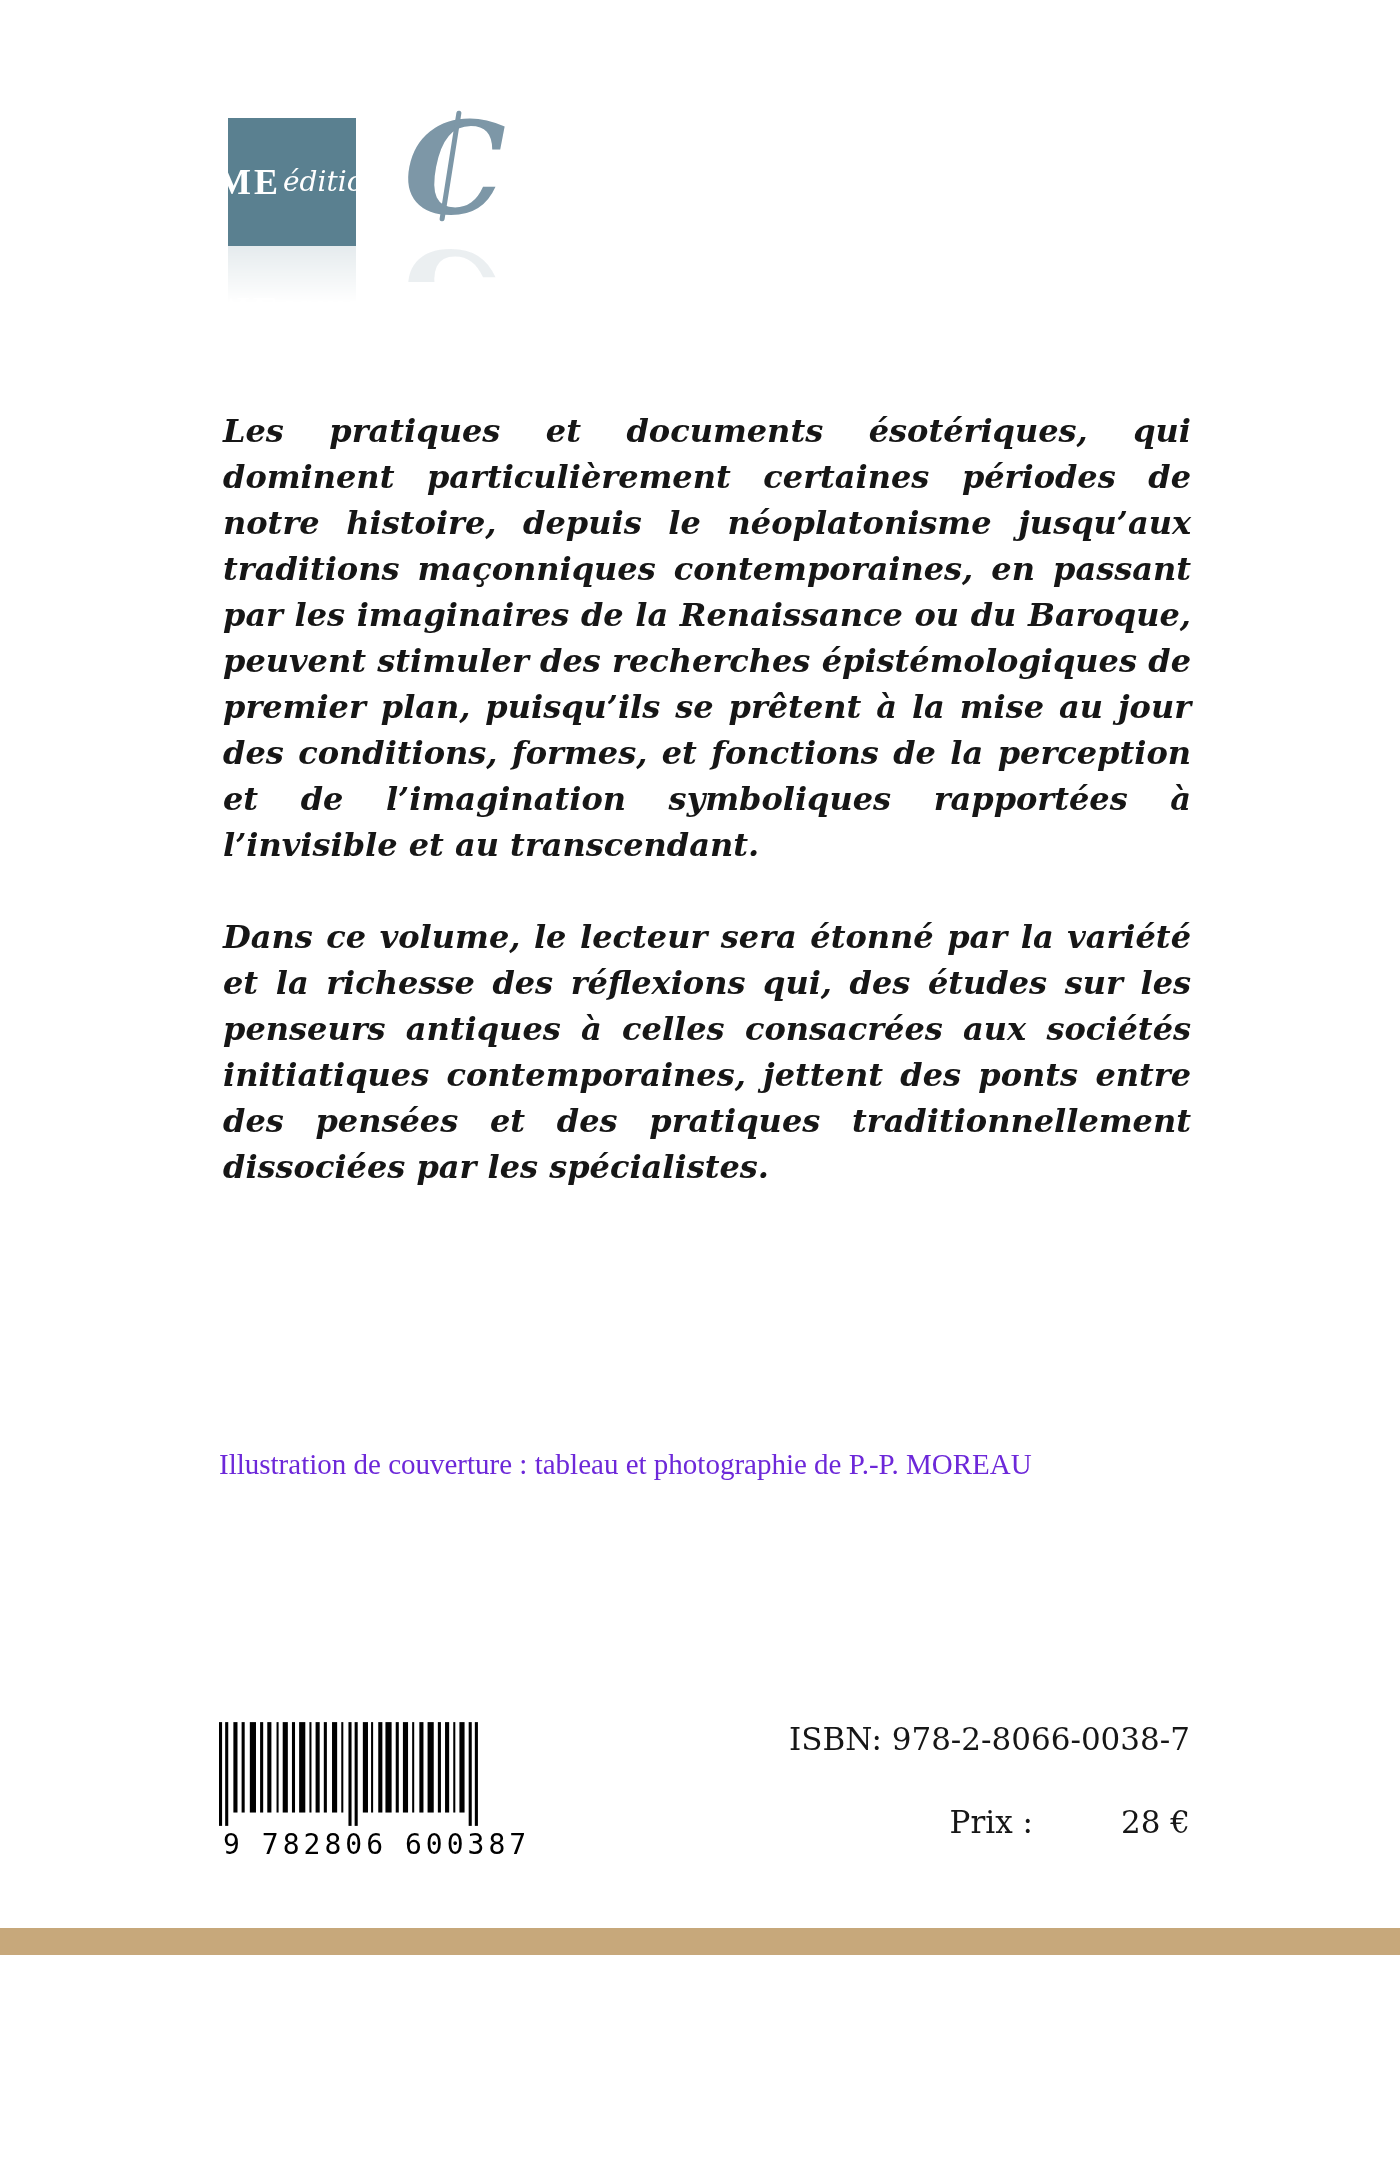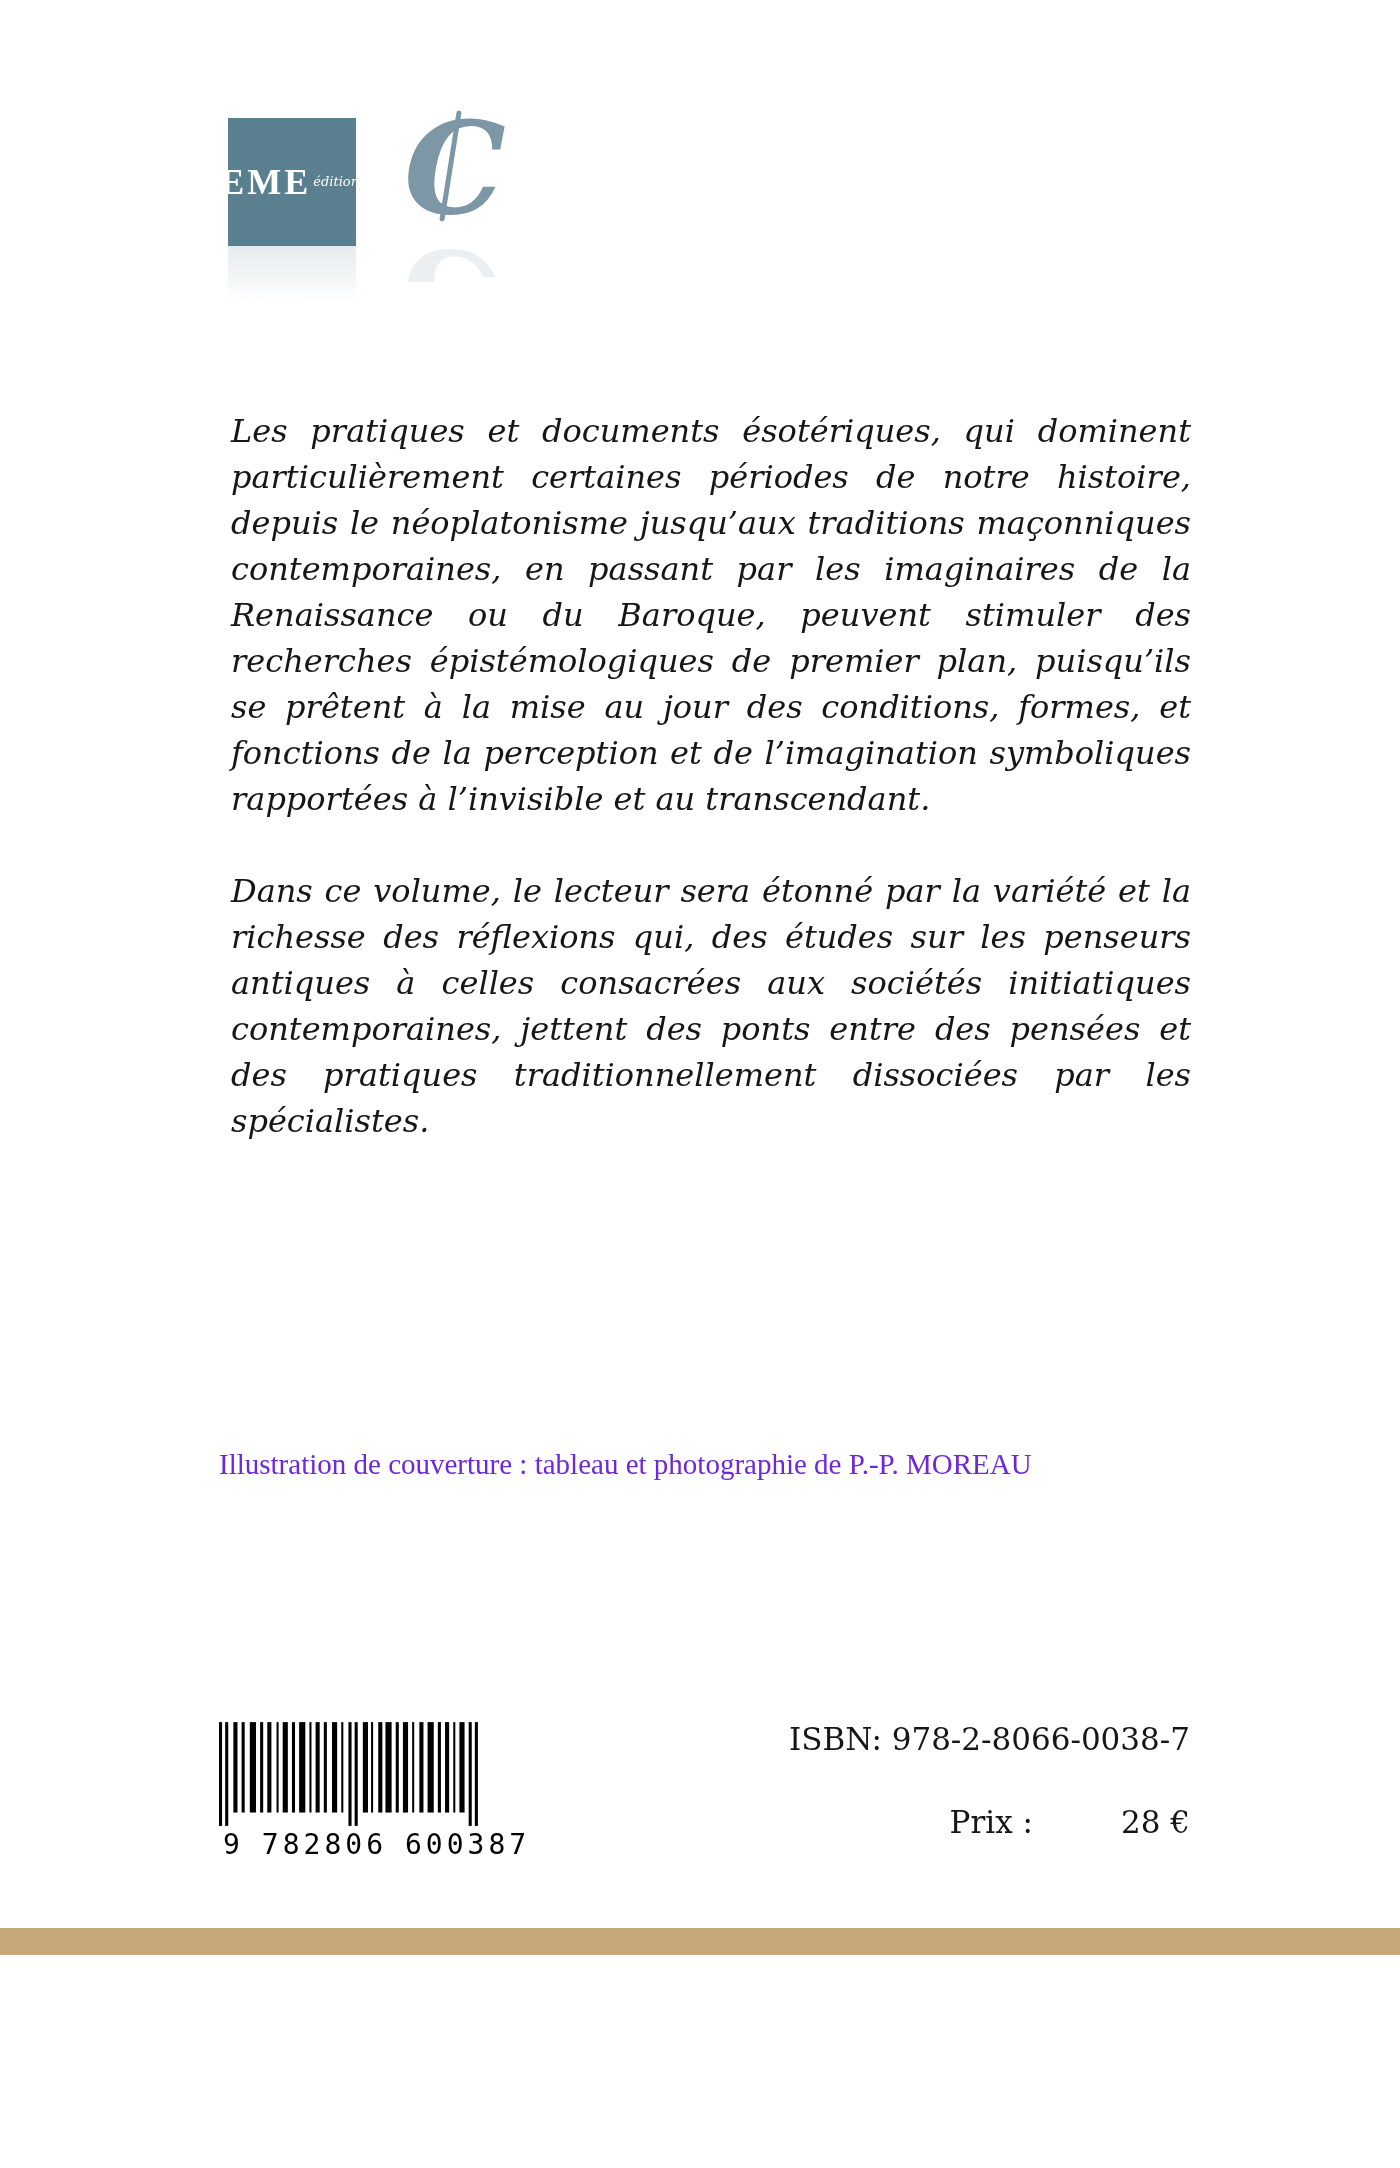--- a/index.html
+++ b/index.html
@@ -17,21 +17,21 @@
     display:flex; flex-direction:row; align-items:center; justify-content:center;
     gap:2px;
   }
   .eme-box .book-icon { width:56px; height:26px; display:block; }
   .eme-name {
     color:#ffffff; font-family:"Liberation Serif", serif; font-weight:bold;
     font-size:36px; letter-spacing:3px; line-height:1;
   }
   .eme-sub {
     color:#ffffff; font-family:"DejaVu Serif", serif; font-style:italic;
-    font-size:13px; line-height:1.1;
+    font-size:28px; line-height:1.1;
   }
   .refl-wrap { height:62px; overflow:hidden; opacity:0.17; position:relative; }
   .refl-wrap .eme-box { transform:scaleY(-1); }
   .refl-fade { position:absolute; inset:0; background:linear-gradient(to bottom, rgba(255,255,255,0.1), #ffffff 90%); }
 
   .ic-wrap { display:flex; flex-direction:column; margin-top:-14px; }
   .ic-letter {
     font-family:"DejaVu Serif", serif; font-style:italic; font-weight:bold;
     font-size:128px; line-height:1; color:#7d97a7; position:relative;
   }
@@ -42,21 +42,21 @@
   .ic-refl { height:50px; overflow:hidden; opacity:0.15; }
   .ic-refl .ic-letter { transform:scaleY(-1); }
 
   
   .text-block {
     position:absolute; left:219px; top:408px; width:972px;
     font-family:"DejaVu Serif", serif; font-style:italic;
     font-size:32px; line-height:46px; color:#161616;
     text-align:justify;
   }
-  .text-block p { margin:0 0 46px 12px; }
+  .text-block p { margin:0 0 46px 4px;font-weight:bold; }
 
   .credit {
     position:absolute; left:219px; top:1448px; width:972px;
     font-family:Liberation Serif, serif; font-size:29px; color:#6d28d9;
   }
 
   
   .barcode { position:absolute; left:219px; top:1722px; width:320px; }
   .barcode-row { display:flex; align-items:flex-end; }
   .bars-svg { display:block; }

